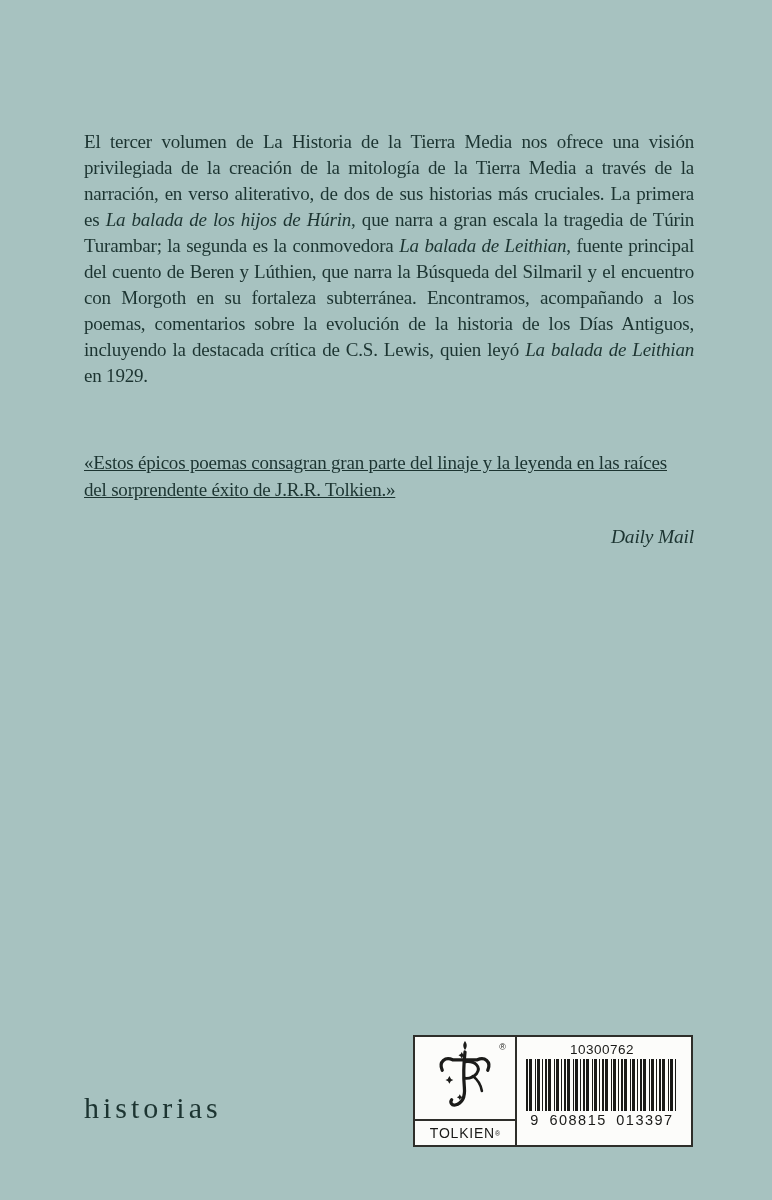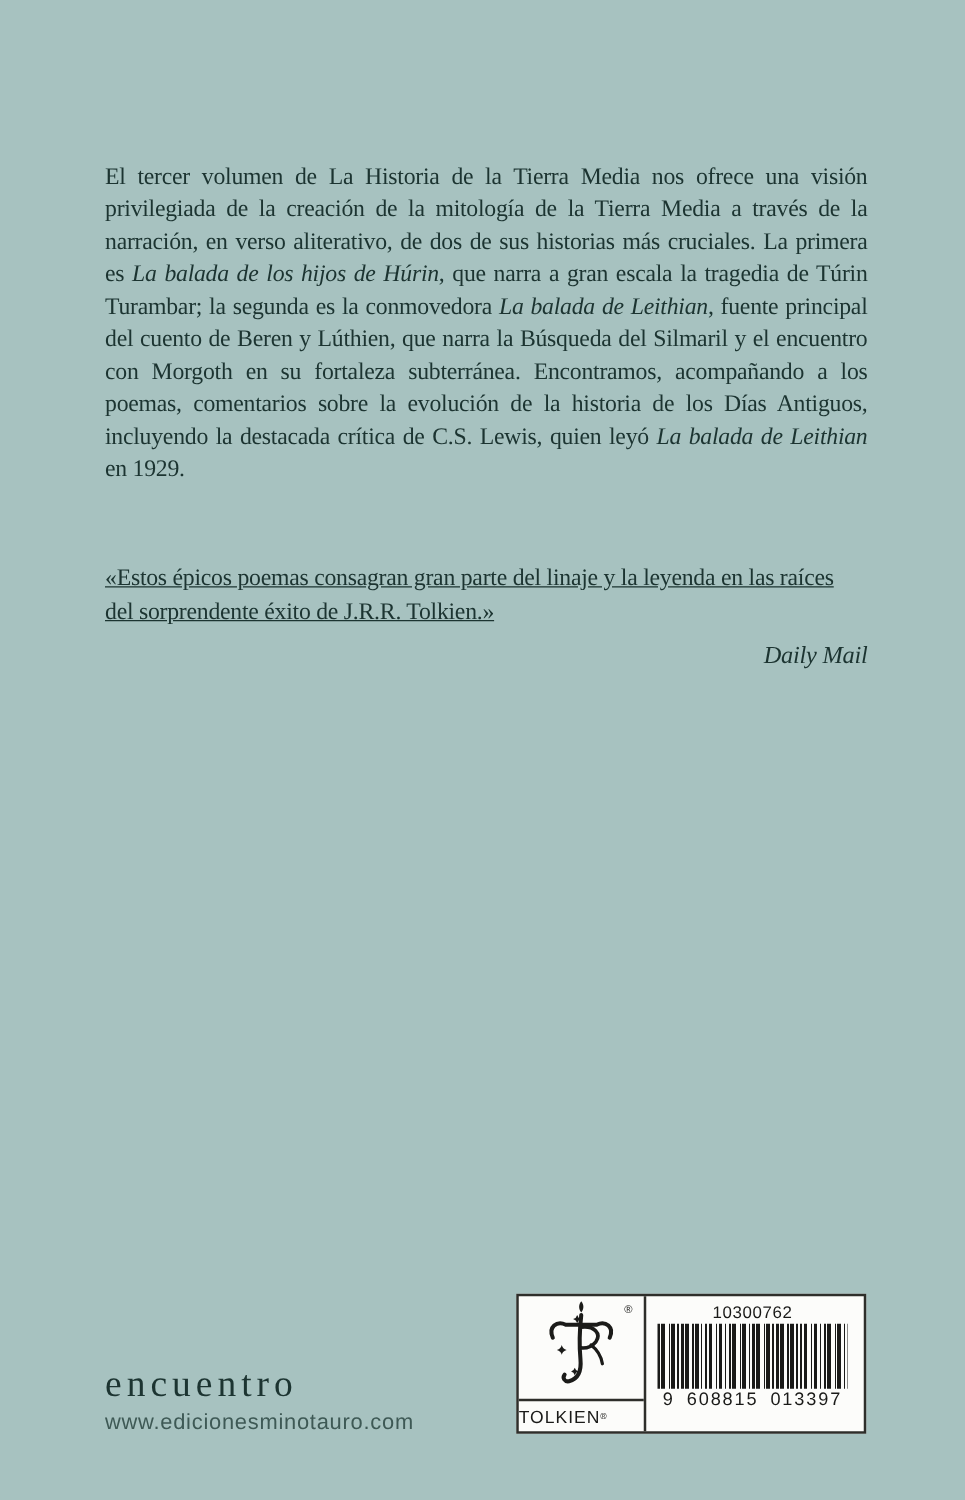--- a/index.html
+++ b/index.html
@@ -28,21 +28,21 @@
   }
   .synopsis em{font-style:italic;margin-top:18px;}
   
   .review{
     position:absolute;left:84px;top:449px;width:610px;
     font-size:19px;line-height:27px;
     letter-spacing:-0.2px;
   }
   .review .quote{text-align:left;text-decoration:underline;}
   .review .attribution{
-    margin-top:8px;
+    margin-top:20px;
     text-align:right;
     font-style:italic;
     font-size:19.5px;
   }
   
   .publisher{position:absolute;left:84px;top:1092px;}
   .publisher .logo{
     font-family:"Liberation Serif", serif;
     font-size:30px;line-height:32px;
     letter-spacing:4px;
@@ -76,21 +76,21 @@
   }
   .monogram-cell .reg{
     position:absolute;top:5px;right:9px;
     font-family:"Liberation Sans", sans-serif;
     font-size:9px;color:var(--bar-ink);
   }
   .brand-cell{
     height:26px;flex:0 0 26px;
     border-top:2px solid var(--box-border);
     box-sizing:border-box;
-    display:flex;align-items:center;
+    display:flex;align-items:center;justify-content:center;
     font-family:"Liberation Sans", sans-serif;
     font-size:14px;letter-spacing:0.8px;
     color:var(--bar-ink);
   }
   .brand-cell .reg-sup{font-size:7px;vertical-align:super;letter-spacing:0;}
   .isbn-right{
     flex:1;
     display:flex;flex-direction:column;align-items:center;
     padding:5px 20px 6px 9px;
     box-sizing:border-box;
@@ -121,22 +121,21 @@
 <div class="cover">
 
   <div class="synopsis"><span>El tercer volumen de La Historia de la Tierra Media nos ofrece una visión privilegiada de la creación de la mitología de la Tierra Media a través de la narración, en verso aliterativo, de dos de sus historias más cruciales. La primera es </span><em>La balada de los hijos de Húrin</em><span>, que narra a gran escala la tragedia de Túrin Turambar; la segunda es la conmovedora </span><em>La balada de Leithian</em><span>, fuente principal del cuento de Beren y Lúthien, que narra la Búsqueda del Silmaril y el encuentro con Morgoth en su fortaleza subterránea. Encontramos, acompañando a los poemas, comentarios sobre la evolución de la historia de los Días Antiguos, incluyendo la destacada crítica de C.S. Lewis, quien leyó </span><em>La balada de Leithian</em><span> en 1929.</span></div>
 
   <div class="review">
     <div class="quote">«Estos épicos poemas consagran gran parte del linaje y la leyenda en las raíces del sorprendente éxito de J.R.R. Tolkien.»</div>
     <div class="attribution">Daily Mail</div>
   </div>
 
   <div class="publisher">
-    <div class="logo">encuentro</div>
-    <div class="url">www.edicionesminotauro.com</div>
+    <div class="logo">historias</div>
   </div>
 
   <div class="isbn-box">
     <div class="isbn-left">
       <div class="monogram-cell">
         <svg class="monogram-svg" width="66" height="78" viewBox="0 0 100 120" fill="none" stroke="#1b1b19" stroke-linecap="round" stroke-linejoin="round">
 
           <path d="M50,3 C54,8 53,12.5 50,17 C47,12.5 46,8 50,3 Z" fill="#1b1b19" stroke="none"></path>
 
           <path d="M45,20 Q46,24 50,25 Q46,26 45,30 Q44,26 40,25 Q44,24 45,20 Z" fill="#1b1b19" stroke="none"></path>

